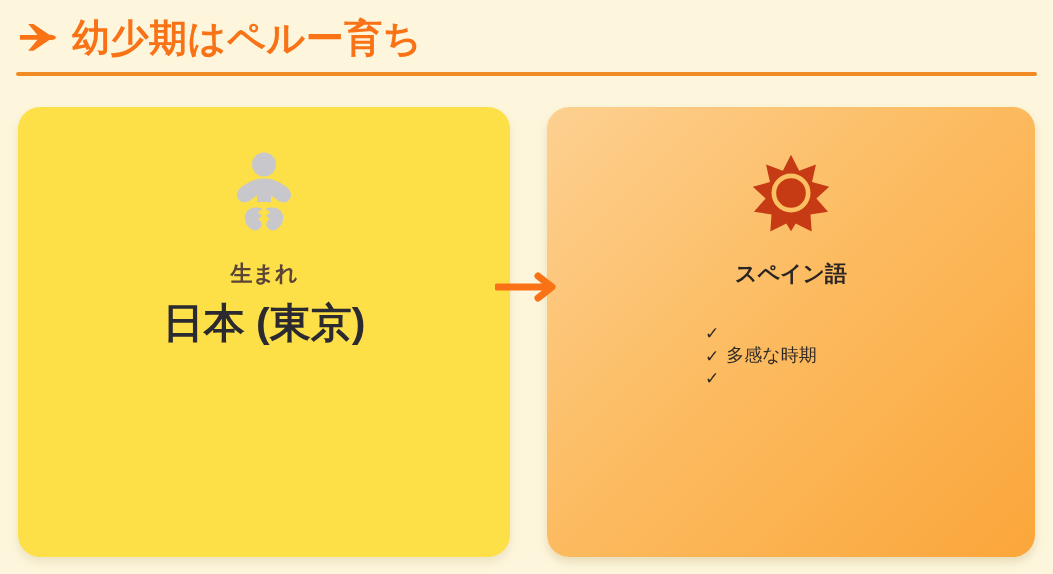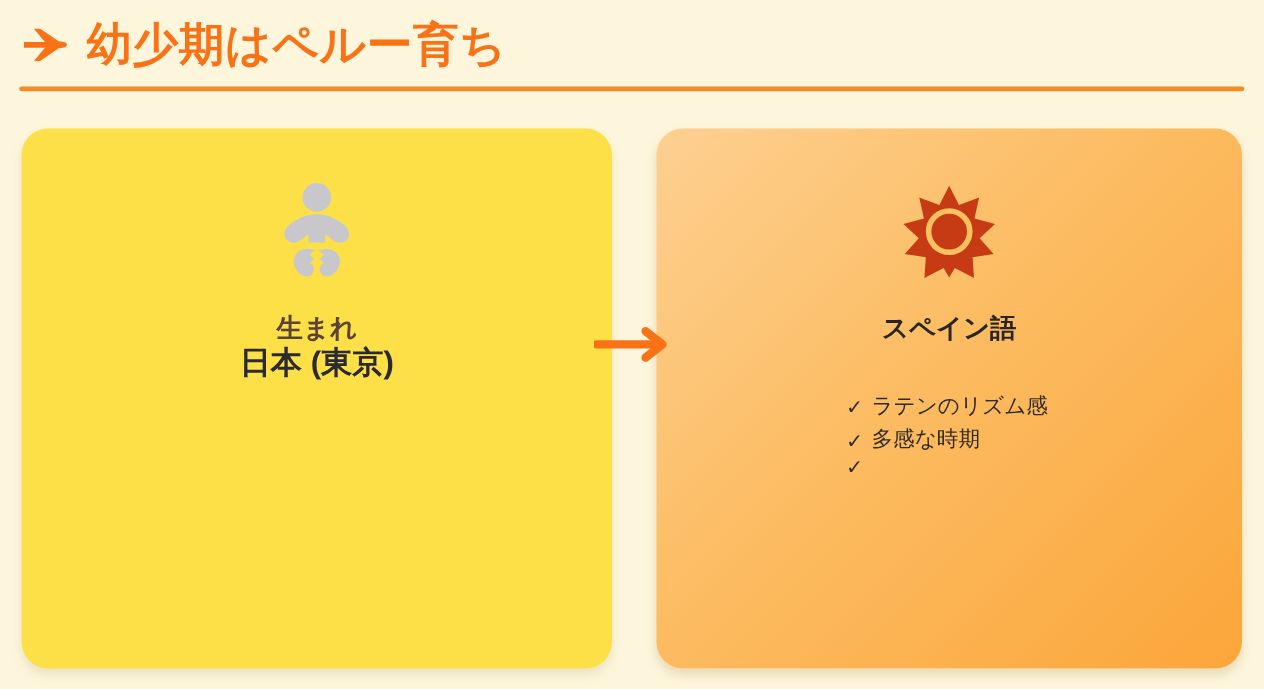--- a/index.html
+++ b/index.html
@@ -107,21 +107,22 @@
     margin-top: 22px;
     font-size: 22px;
     font-weight: bold;
     line-height: 1.2;
     text-align: center;
   }
   #origin-label { color: #5A4438; }
   #destination-label { color: #2A2522; }
 
   .card-value {
-    font-size: 26px;
+    margin-top: 12px;
+    font-size: 41px;
     font-weight: bold;
     line-height: 1.2;
     text-align: center;
   }
   #origin-value { color: #2A2A30; }
   #destination-value { color: #D9480F; }
 
   #destination-checklist {
     margin-top: 38px;
     list-style: none;
@@ -216,21 +217,20 @@
                    L23.0 36.0 L18.0 13.5 L39.5 21.5 Z" fill="#C63A14"></path>
           <circle cx="50" cy="50" r="22" fill="none" stroke="#FAC062" stroke-width="6"></circle>
           <circle cx="50" cy="50" r="15" fill="#C63A14"></circle>
         </svg>
       </div>
       <div id="destination-label" class="card-label">スペイン語</div>
 
       <ul id="destination-checklist">
         <li>
           <span class="check-icon">✓</span>
-          <span>ラテンのリズム感</span>
         </li>
         <li>
           <span class="check-icon">✓</span>
           <span>多感な時期</span>
         </li>
         <li>
           <span class="check-icon">✓</span>
         </li>
       </ul>
     </div>

